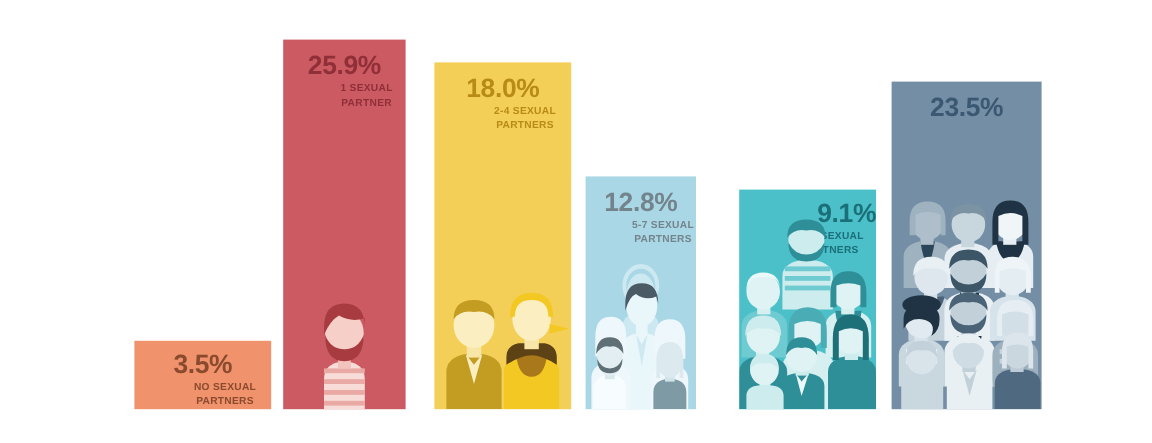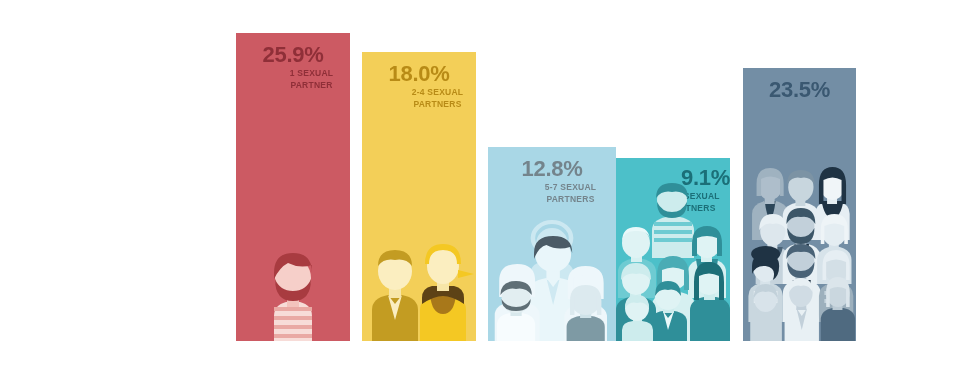--- a/index.html
+++ b/index.html
@@ -56,22 +56,28 @@
     bottom: 0;
     height: 100%;
   }
   .people svg { display: block; width: 100%; height: 100%; }
 </style>
 </head>
 <body>
 
 <div id="chart-root">
 
-
-  <div class="bar" style="left:236px; width:114px; height:308px; background:#cc5a63;">
+  <div class="bar" style="left:112px; width:114px; height:57px; background:#f0926b;">
+    <div class="bar-label-block" style="top:8px;">
+      <span class="pct" style="color:#8a4a2e;">3.5%</span>
+      <span class="cap" style="color:#8a4a2e;">NO SEXUAL PARTNERS</span>
+    </div>
+  </div>
+
+  <div class="bar" style="left:236px; width:102px; height:308px; background:#cc5a63;">
     <div class="bar-label-block" style="top:10px;">
       <span class="pct" style="color:#8f2f38;">25.9%</span>
       <span class="cap" style="color:#8f2f38;">1 SEXUAL PARTNER</span>
     </div>
     <div class="people">
       <svg viewBox="0 0 114 308" preserveAspectRatio="none" aria-hidden="true">
         <g>
 
           <path d="M38 308 L38 283 Q38 272 50 269 L64 269 Q76 272 76 283 L76 308 Z" fill="#f7dcd8"></path>
           <rect x="38" y="274" width="38" height="4" fill="#e9a9a4"></rect>
@@ -112,21 +118,21 @@
           <rect x="75" y="226" width="12" height="13" fill="#f7e6a8"></rect>
           <ellipse cx="81" cy="214" rx="16" ry="18" fill="#fbeec0"></ellipse>
           <path d="M65 210 Q65 194 81 194 Q97 194 97 210 Q97 198 81 198 Q65 198 65 210 Z" fill="#fbeec0" opacity="0.85"></path>
           <path d="M63 212 Q63 192 81 192 Q99 192 99 212 L95 212 Q95 198 81 198 Q67 198 67 212 Z" fill="#f4c823"></path>
           <path d="M96 218 L112 222 L96 226 Z" fill="#f4c823"></path>
         </g>
       </svg>
     </div>
   </div>
 
-  <div class="bar" style="left:488px; width:128px; height:194px; background:#a9d7e6;">
+  <div class="bar" style="left:488px; width:92px; height:194px; background:#a9d7e6;">
     <div class="bar-label-block" style="top:10px;">
       <span class="pct" style="color:#74848c;">12.8%</span>
       <span class="cap" style="color:#74848c;">5-7 SEXUAL PARTNERS</span>
     </div>
     <div class="people">
       <svg viewBox="0 0 114 194" preserveAspectRatio="none" aria-hidden="true">
         <g opacity="0.55">
           <path d="M38 150 L38 126 Q38 116 51 114 L63 114 Q76 116 76 126 L76 150 Z" fill="#e9f6fa"></path>
           <rect x="52" y="106" width="10" height="11" fill="#e9f6fa"></rect>
           <ellipse cx="57" cy="96" rx="14" ry="15" fill="#e9f6fa"></ellipse>
@@ -227,21 +233,21 @@
         <g>
           <path d="M6 183 L6 172 Q6 164 17 163 L26 163 Q37 164 37 172 L37 183 Z" fill="#cdeced"></path>
           <rect x="17" y="157" width="9" height="8" fill="#cdeced"></rect>
           <ellipse cx="21" cy="150" rx="12" ry="13" fill="#dff3f4"></ellipse>
           <path d="M9 150 Q9 137 21 137 Q33 137 33 150 Q28 143 21 145 Q14 143 9 150 Z" fill="#cdeced"></path>
         </g>
       </svg>
     </div>
   </div>
 
-  <div class="bar" style="left:743px; width:113px; height:273px; background:#738ea5;">
+  <div class="bar" style="left:743px; width:125px; height:273px; background:#738ea5;">
     <div class="bar-label-block" style="top:10px;">
       <span class="pct" style="color:#3a5871;">23.5%</span>
     </div>
     <div class="people">
       <svg viewBox="0 0 125 273" preserveAspectRatio="none" aria-hidden="true">
 
         <g>
           <path d="M10 172 L10 146 Q10 136 24 133 L36 133 Q50 136 50 146 L50 172 Z" fill="#9fb2c0"></path>
           <path d="M24 133 Q26 148 30 152 Q34 148 36 133 Z" fill="#2c4659"></path>
           <rect x="24" y="126" width="11" height="10" fill="#aebecb"></rect>

